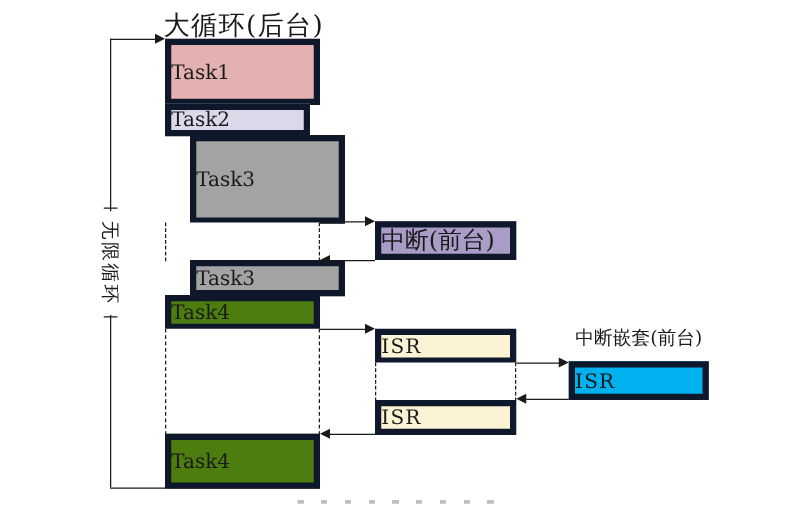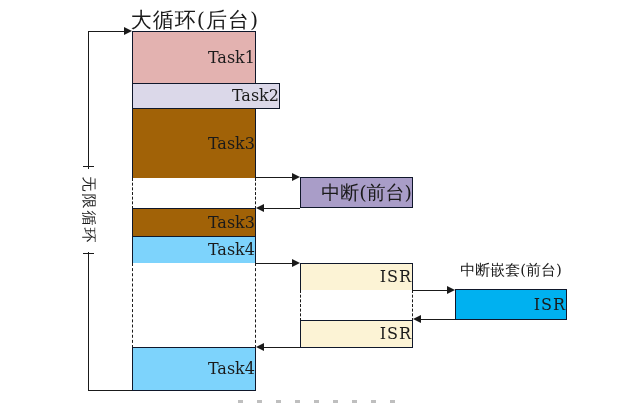--- a/index.html
+++ b/index.html
@@ -2,47 +2,47 @@
 <html><head>
 <meta charset="utf-8">
 <style>
   html,body{margin:0;padding:0;background:#ffffff;}
   #canvas{
     position:relative;width:641px;height:405px;background:#ffffff;overflow:hidden;
     font-family:"DejaVu Serif","Liberation Serif",serif;color:#1a1a1a;
   }
   
   .box{
-    position:absolute;box-sizing:border-box;border:1px solid #0f172a;
-    display:flex;align-items:center;justify-content:flex-end;
+    position:absolute;box-sizing:border-box;border:5px solid #0f172a;
+    display:flex;align-items:center;justify-content:flex-start;
     font-size:16px;line-height:1;white-space:nowrap;
   }
   .hline{position:absolute;height:0;border-top:1px solid #1a1a1a;}
   .vline{position:absolute;width:0;border-left:1px solid #1a1a1a;}
   .gap{position:absolute;box-sizing:border-box;
        border-left:1px dashed #1a1a1a;border-right:1px dashed #1a1a1a;background:#ffffff;}
   .tri-r{position:absolute;width:0;height:0;
          border-top:4px solid transparent;border-bottom:4px solid transparent;
          border-left:8px solid #1a1a1a;}
   .tri-l{position:absolute;width:0;height:0;
          border-top:4px solid transparent;border-bottom:4px solid transparent;
          border-right:8px solid #1a1a1a;}
   
   .c-task1{background:#E3B2B0;}
   .c-task2{background:#DBD8E9;}
-  .c-task3{background:#a16207;}
-  .c-task4{background:#7dd3fc;}
+  .c-task3{background:#a3a3a3;margin-left:20px;}
+  .c-task4{background:#4d7c0f;}
   .c-int  {background:#A99DC8;}
   .c-isr  {background:#FCF3D5;}
   .c-nisr {background:#00B1F0;}
   
   #title{position:absolute;left:120px;top:6px;width:150px;text-align:center;
          font-size:21px;letter-spacing:1px;}
   #t1{left:132px;top:31px;width:124px;height:53px;}
-  #t2{left:132px;top:83px;width:148px;height:26px;padding-left:40px;}
+  #t2{left:132px;top:83px;width:116px;height:26px;}
   #t3{left:132px;top:108px;width:124px;height:71px;}
   #gap1{left:132px;top:178px;width:124px;height:31px;}
   #t3b{left:132px;top:208px;width:124px;height:29px;}
   #t4a{left:132px;top:236px;width:124px;height:28px;}
   #gap2{left:132px;top:263px;width:124px;height:85px;}
   #t4b{left:132px;top:347px;width:124px;height:44px;}
   
   #loop-top{left:88px;top:31px;width:37px;}
   #loop-top-head{left:124px;top:27px;}
   #loop-v{left:88px;top:31px;height:359px;}

